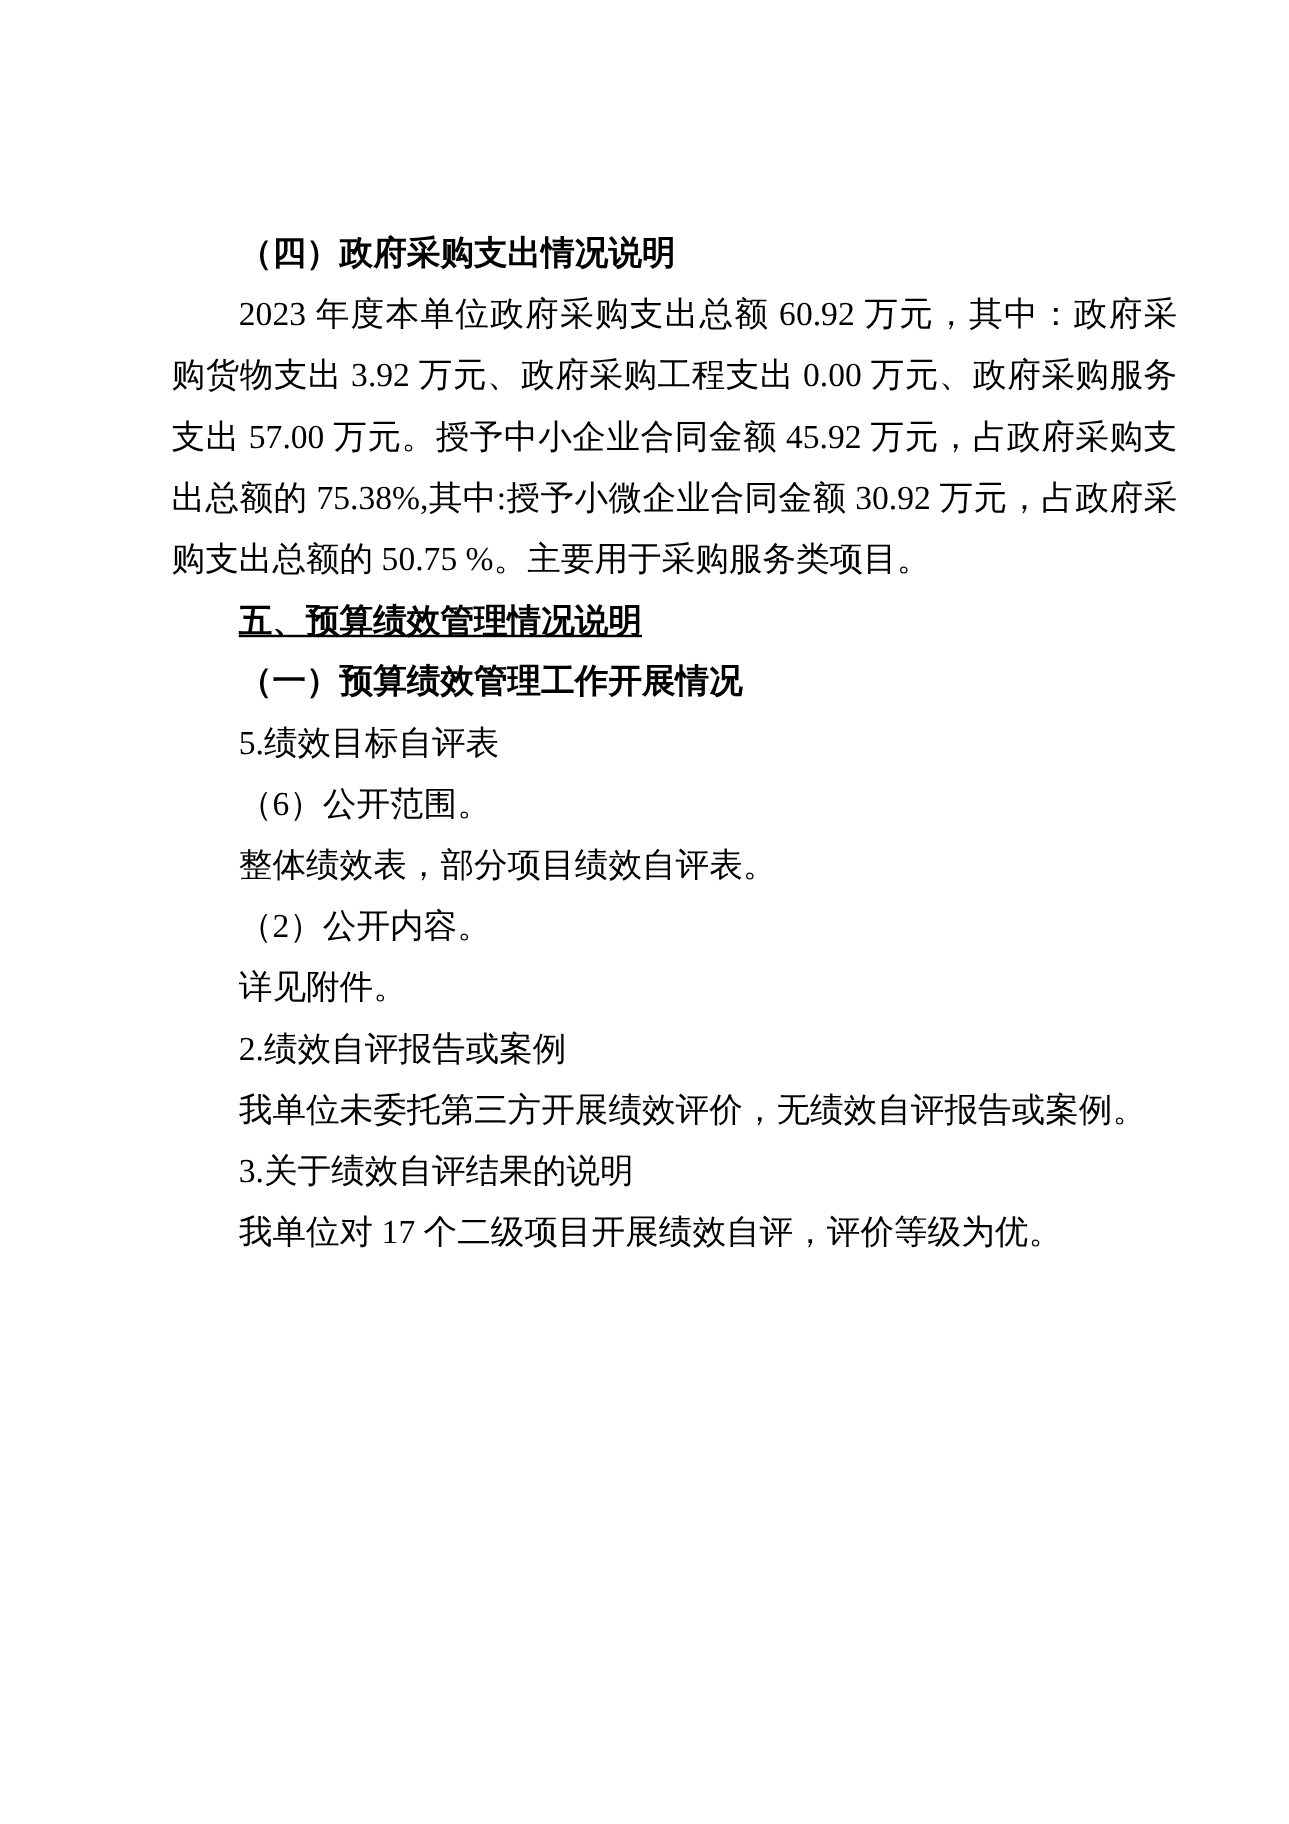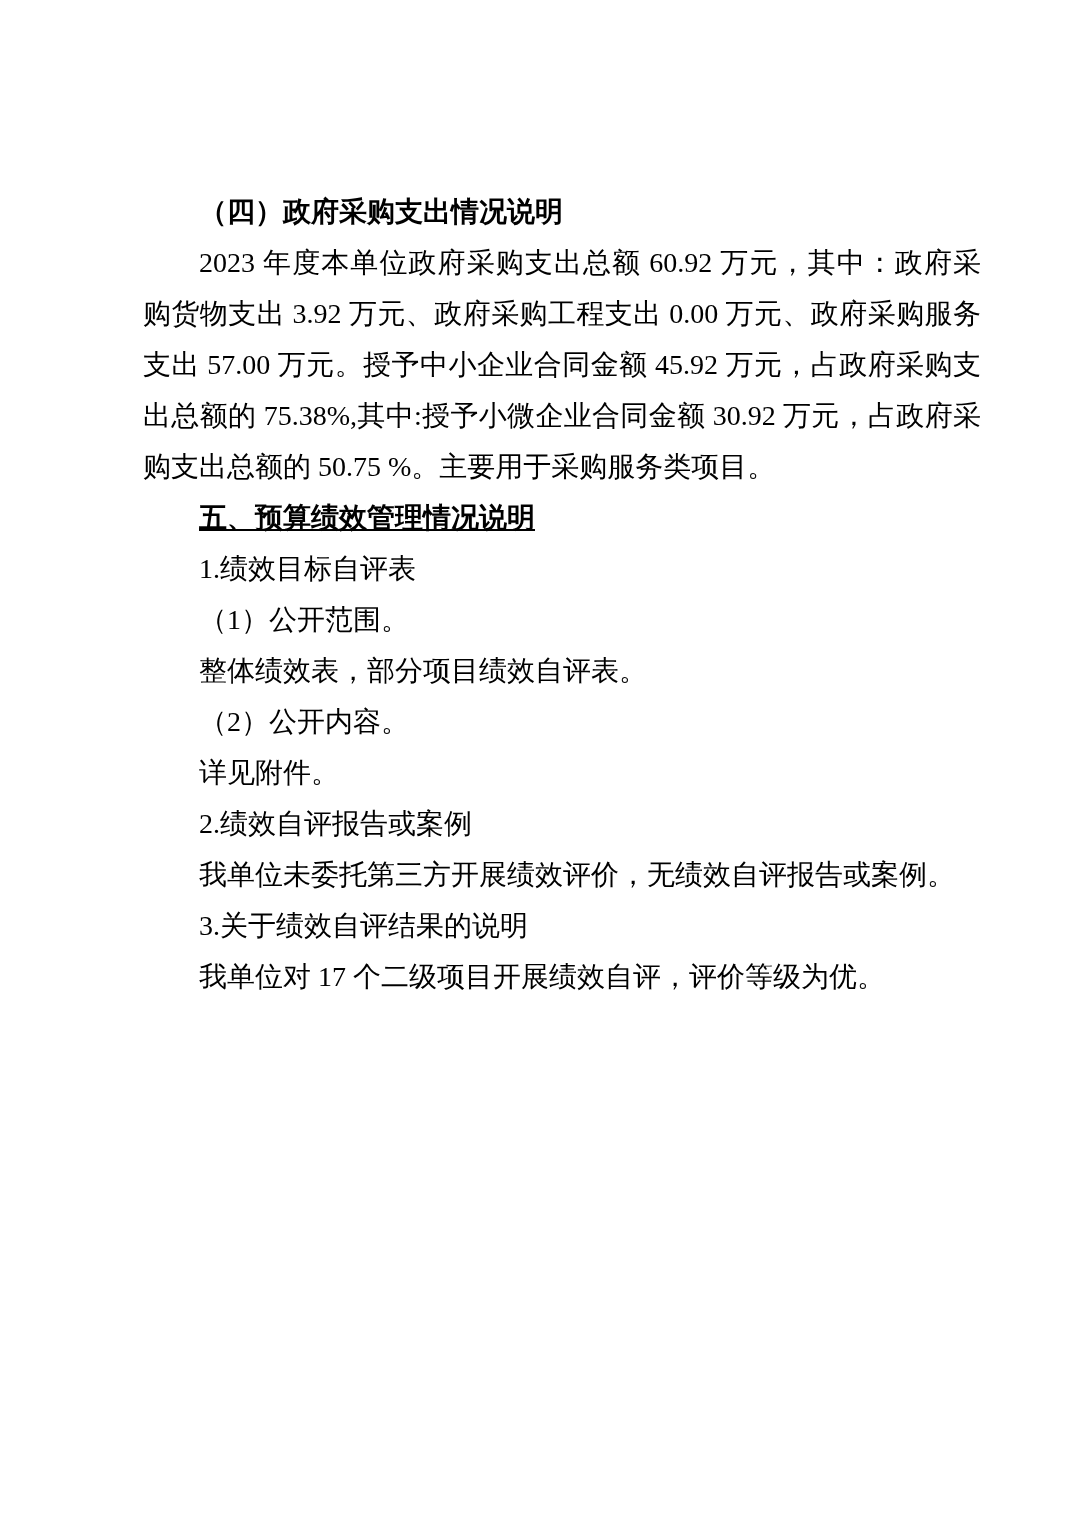--- a/index.html
+++ b/index.html
@@ -40,22 +40,23 @@
     text-decoration: underline;
   }
 </style>
 </head>
 <body>
 
 <div class="page">
   <p class="h-kaiti">（四）政府采购支出情况说明</p>
   <p>2023 年度本单位政府采购支出总额 60.92 万元，其中：政府采购货物支出 3.92 万元、政府采购工程支出 0.00 万元、政府采购服务支出 57.00 万元。授予中小企业合同金额 45.92 万元，占政府采购支出总额的 75.38%,其中:授予小微企业合同金额 30.92 万元，占政府采购支出总额的 50.75 %。主要用于采购服务类项目。</p>
   <p class="h-hei">五、预算绩效管理情况说明</p>
-  <p>1.绩效目标自评表</p>
-  <p>（1）公开范围。</p>
+  <p class="h-kaiti">（一）预算绩效管理工作开展情况</p>
+  <p>5.绩效目标自评表</p>
+  <p>（6）公开范围。</p>
   <p>整体绩效表，部分项目绩效自评表。</p>
   <p>（2）公开内容。</p>
   <p>详见附件。</p>
   <p>2.绩效自评报告或案例</p>
   <p>我单位未委托第三方开展绩效评价，无绩效自评报告或案例。</p>
   <p>3.关于绩效自评结果的说明</p>
   <p>我单位对 17 个二级项目开展绩效自评，评价等级为优。</p>
 </div>
 
 </body></html>

